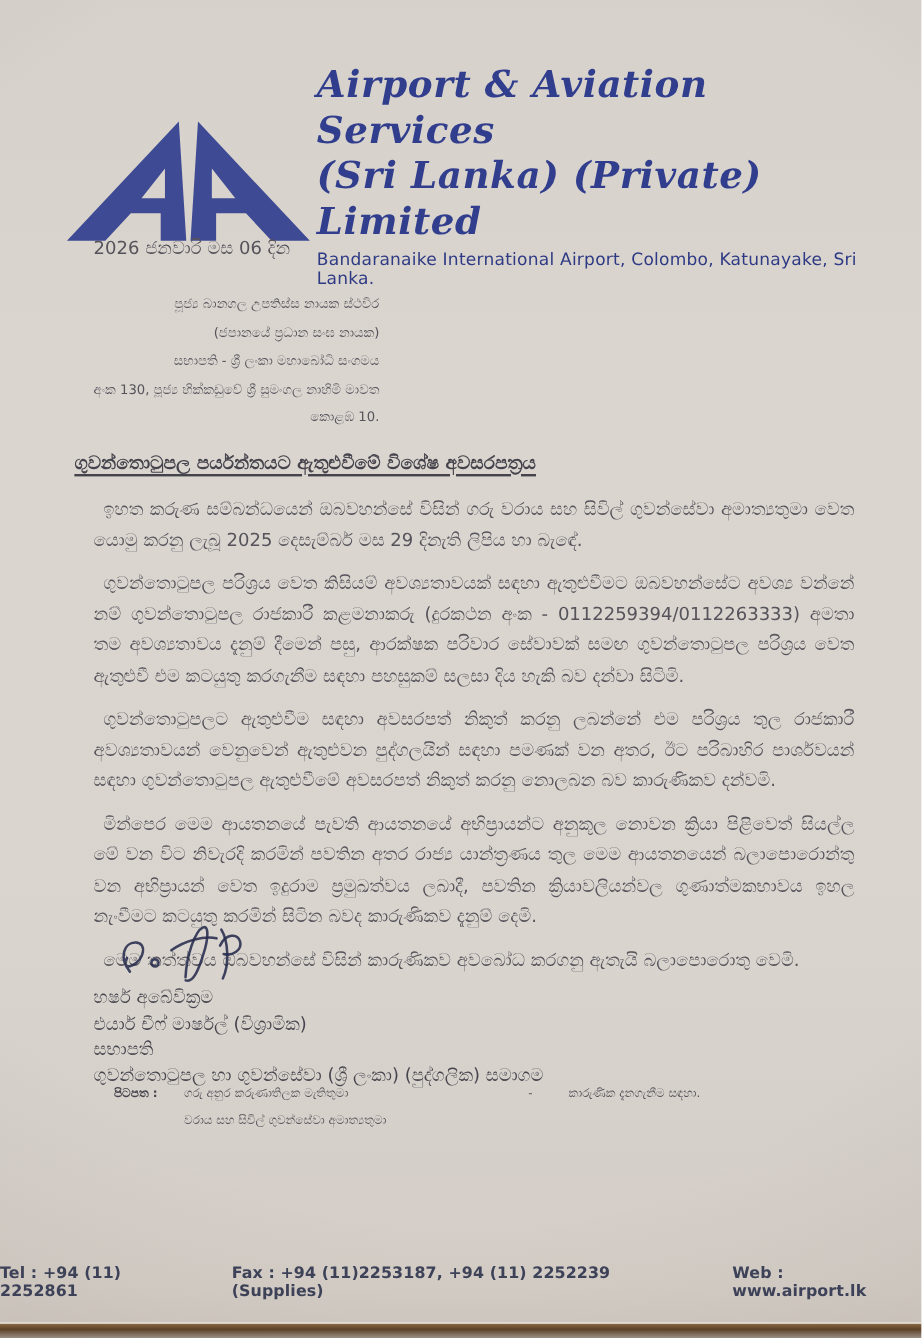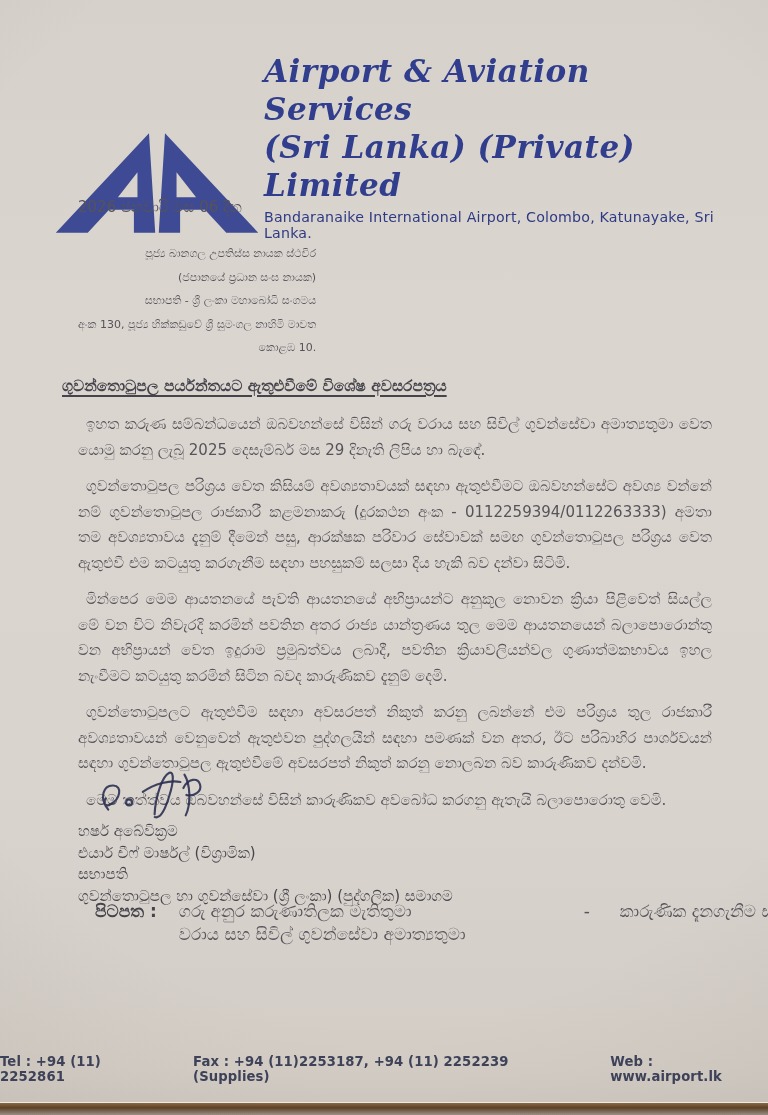--- a/index.html
+++ b/index.html
@@ -16,21 +16,21 @@
   }
 
   
   .desk-edge {
     position:absolute; left:0; right:0; bottom:0; height:13px;
     background:linear-gradient(180deg, #8a6a45 0%, #5d4127 40%, #39271653 100%, #30200f 100%);
     border-top:1px solid #efe9e1;
   }
 
   
-  .header { position:absolute; top:50px; left:54px; right:20px; display:flex; align-items:flex-end; }
+  .header { position:absolute; top:50px; left:54px; right:20px; display:flex; align-items:center; }
   .logo { width:206px; height:116px; flex:0 0 auto; margin-top:10px; }
   .title-block { margin-left:4px; padding-top:2px; }
   .org1, .org2 {
     font-family:"DejaVu Serif", serif; font-style:italic; font-weight:bold;
     font-size:31px; line-height:38px; color:#313d8d; letter-spacing:0.5px;
   }
   .org-addr {
     margin-top:5px; font-size:14.2px; font-weight:normal; color:#2e3a84; letter-spacing:0.2px;
   }
 
@@ -51,21 +51,21 @@
     margin-bottom:11px; text-indent:8px;
   }
 
   
   .signature { position:absolute; top:768px; left:90px; width:140px; height:62px; transform:rotate(-3deg); }
   .signature path, .signature circle { stroke:#272c4e; stroke-width:2.4; fill:none; stroke-linecap:round; opacity:0.88; }
 
   .signer { position:absolute; top:821px; left:78px; font-size:15px; line-height:21.5px; font-weight:normal; color:#47454e; }
 
   
-  .cc { position:absolute; top:900px; left:95px; right:40px; display:flex; font-size:17px; line-height:23px; }
+  .cc { position:absolute; top:900px; left:95px; right:40px; display:flex; font-size:10px; line-height:23px; }
   .cc-label { font-weight:bold; color:#45434c; flex:0 0 auto; }
   .cc-recipient { margin-left:22px; flex:0 0 auto; }
   .cc-dash { margin-left:118px; flex:0 0 auto; }
   .cc-note { margin-left:30px; flex:0 0 auto; }
 
   
   .footer {
     position:absolute; top:1054px; left:0; right:0;
     display:flex; justify-content:center; gap:24px;
     font-size:13.2px; font-weight:bold; color:#3e4258; letter-spacing:0.1px;
@@ -96,22 +96,22 @@
     <div>සභාපති - ශ්‍රී ලංකා මහාබෝධි සංගමය</div>
     <div>අංක 130, පූජ්‍ය හික්කඩුවේ ශ්‍රී සුමංගල නාහිමි මාවත</div>
     <div>කොළඹ 10.</div>
   </div>
 
   <div class="subject">ගුවන්තොටුපල පර්යන්තයට ඇතුළුවීමේ විශේෂ අවසරපත්‍රය</div>
 
   <div class="body-text">
     <p>ඉහත කරුණ සම්බන්ධයෙන් ඔබවහන්සේ විසින් ගරු වරාය සහ සිවිල් ගුවන්සේවා අමාත්‍යතුමා වෙත යොමු කරනු ලැබූ 2025 දෙසැම්බර් මස 29 දිනැති ලිපිය හා බැඳේ.</p>
     <p>ගුවන්තොටුපල පරිශ්‍රය වෙත කිසියම් අවශ්‍යතාවයක් සඳහා ඇතුළුවීමට ඔබවහන්සේට අවශ්‍ය වන්නේ නම් ගුවන්තොටුපල රාජකාරී කළමනාකරු (දුරකථන අංක - 0112259394/0112263333) අමතා තම අවශ්‍යතාවය දැනුම් දීමෙන් පසු, ආරක්ෂක පරිවාර සේවාවක් සමඟ ගුවන්තොටුපල පරිශ්‍රය වෙත ඇතුළුවී එම කටයුතු කරගැනීම සඳහා පහසුකම් සලසා දිය හැකි බව දන්වා සිටිමි.</p>
+    <p>ගුවන්තොටුපලට ඇතුළුවීම සඳහා අවසරපත් නිකුත් කරනු ලබන්නේ එම පරිශ්‍රය තුල රාජකාරී අවශ්‍යතාවයන් වෙනුවෙන් ඇතුළුවන පුද්ගලයින් සඳහා පමණක් වන අතර, ඊට පරිබාහිර පාර්ශවයන් සඳහා ගුවන්තොටුපල ඇතුළුවීමේ අවසරපත් නිකුත් කරනු නොලබන බව කාරුණිකව දන්වමි.</p>
     <p>මින්පෙර මෙම ආයතනයේ පැවති ආයතනයේ අභිප්‍රායන්ට අනුකූල නොවන ක්‍රියා පිළිවෙත් සියල්ල මේ වන විට නිවැරදි කරමින් පවතින අතර රාජ්‍ය යාන්ත්‍රණය තුල මෙම ආයතනයෙන් බලාපොරොන්තු වන අභිප්‍රායන් වෙත ඉදුරාම ප්‍රමුඛත්වය ලබාදී, පවතින ක්‍රියාවලියන්වල ගුණාත්මකභාවය ඉහල නැංවීමට කටයුතු කරමින් සිටින බවද කාරුණිකව දැනුම් දෙමි.</p>
-    <p>ගුවන්තොටුපලට ඇතුළුවීම සඳහා අවසරපත් නිකුත් කරනු ලබන්නේ එම පරිශ්‍රය තුල රාජකාරී අවශ්‍යතාවයන් වෙනුවෙන් ඇතුළුවන පුද්ගලයින් සඳහා පමණක් වන අතර, ඊට පරිබාහිර පාර්ශවයන් සඳහා ගුවන්තොටුපල ඇතුළුවීමේ අවසරපත් නිකුත් කරනු නොලබන බව කාරුණිකව දන්වමි.</p>
     <p>මෙම තත්ත්වය ඔබවහන්සේ විසින් කාරුණිකව අවබෝධ කරගනු ඇතැයි බලාපොරොතු වෙමි.</p>
   </div>
 
   <svg class="signature" viewBox="0 0 150 70" xmlns="http://www.w3.org/2000/svg">
     <path d="M16 44 C6 30 12 16 23 17 C34 18 30 33 19 38 C13 41 10 36 14 31"></path>
     <circle cx="40" cy="37" r="3.4"></circle>
     <path d="M68 52 C70 32 79 9 87 6 C93 4 91 18 86 31 C81 45 75 58 68 55"></path>
     <path d="M56 26 C70 17 88 14 99 17"></path>
     <path d="M104 9 C110 20 110 42 103 55"></path>
     <path d="M102 24 C108 13 119 13 121 21 C123 29 113 35 105 32"></path>

